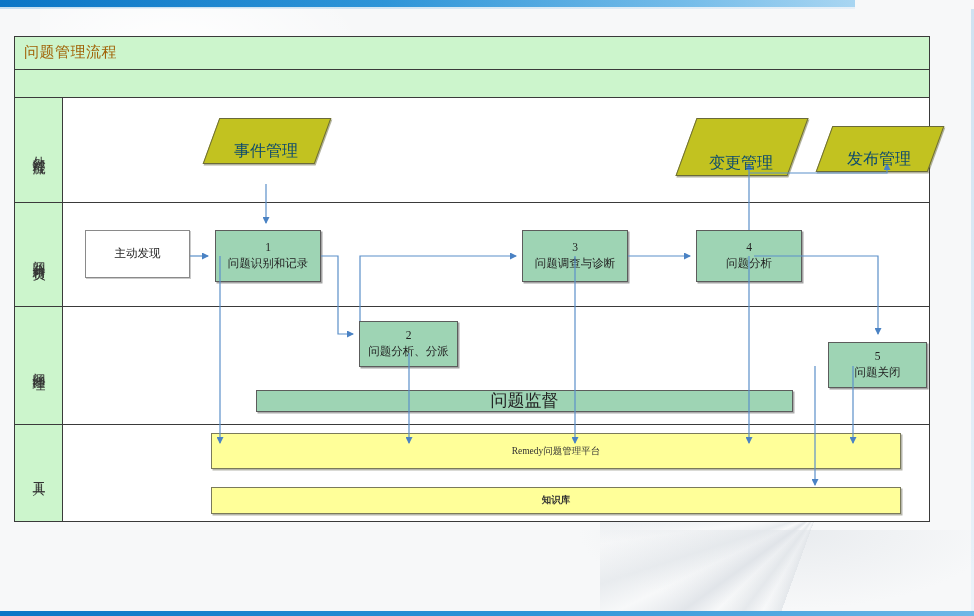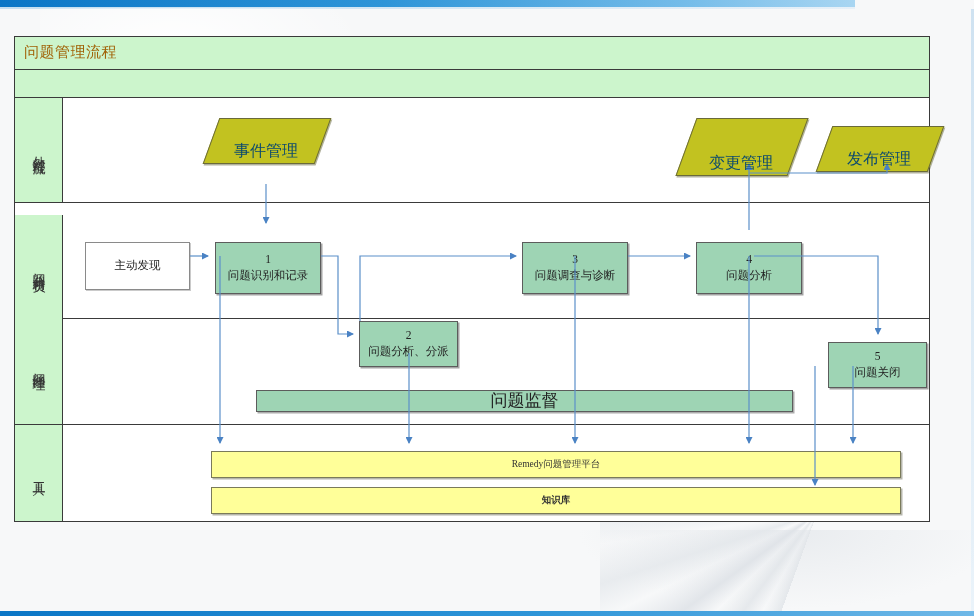--- a/index.html
+++ b/index.html
@@ -110,21 +110,21 @@
           <div class="shape"></div>
           <div class="lab">变更管理</div>
         </div>
         <div class="para" style="left:761px;top:28px;width:110px;height:44px;">
           <div class="shape"></div>
           <div class="lab">发布管理</div>
         </div>
       </div>
     </div>
 
-    <div class="lane" style="top:178px;height:104px;padding-left:8px;">
+    <div class="lane" style="top:166px;height:104px;padding-left:8px;">
       <div class="lane-hdr">
         <span>问题分析员</span>
       </div>
       <div class="lane-body">
         <div class="node plain" style="left:22px;top:27px;width:105px;height:48px;">
           <div>主动发现</div>
         </div>
 
         <div class="node proc" style="left:152px;top:27px;width:106px;height:52px;">
           <div class="num">1</div>
@@ -160,21 +160,21 @@
           <div>问题监督</div>
         </div>
       </div>
     </div>
 
     <div class="lane" style="top:388px;height:96px;">
       <div class="lane-hdr">
         <span>工具</span>
       </div>
       <div class="lane-body">
-        <div class="node bar-yellow" style="left:148px;top:8px;width:690px;height:27px;margin-top:18px;">
+        <div class="node bar-yellow" style="left:148px;top:8px;width:690px;height:36px;">
           <div>Remedy问题管理平台</div>
         </div>
         <div class="node bar-yellow" style="left:148px;top:62px;width:690px;height:27px;font-weight:bold;">
           <div>知识库</div>
         </div>
       </div>
     </div>
 
     <svg class="conn" viewBox="0 0 916 486">
       <defs>

